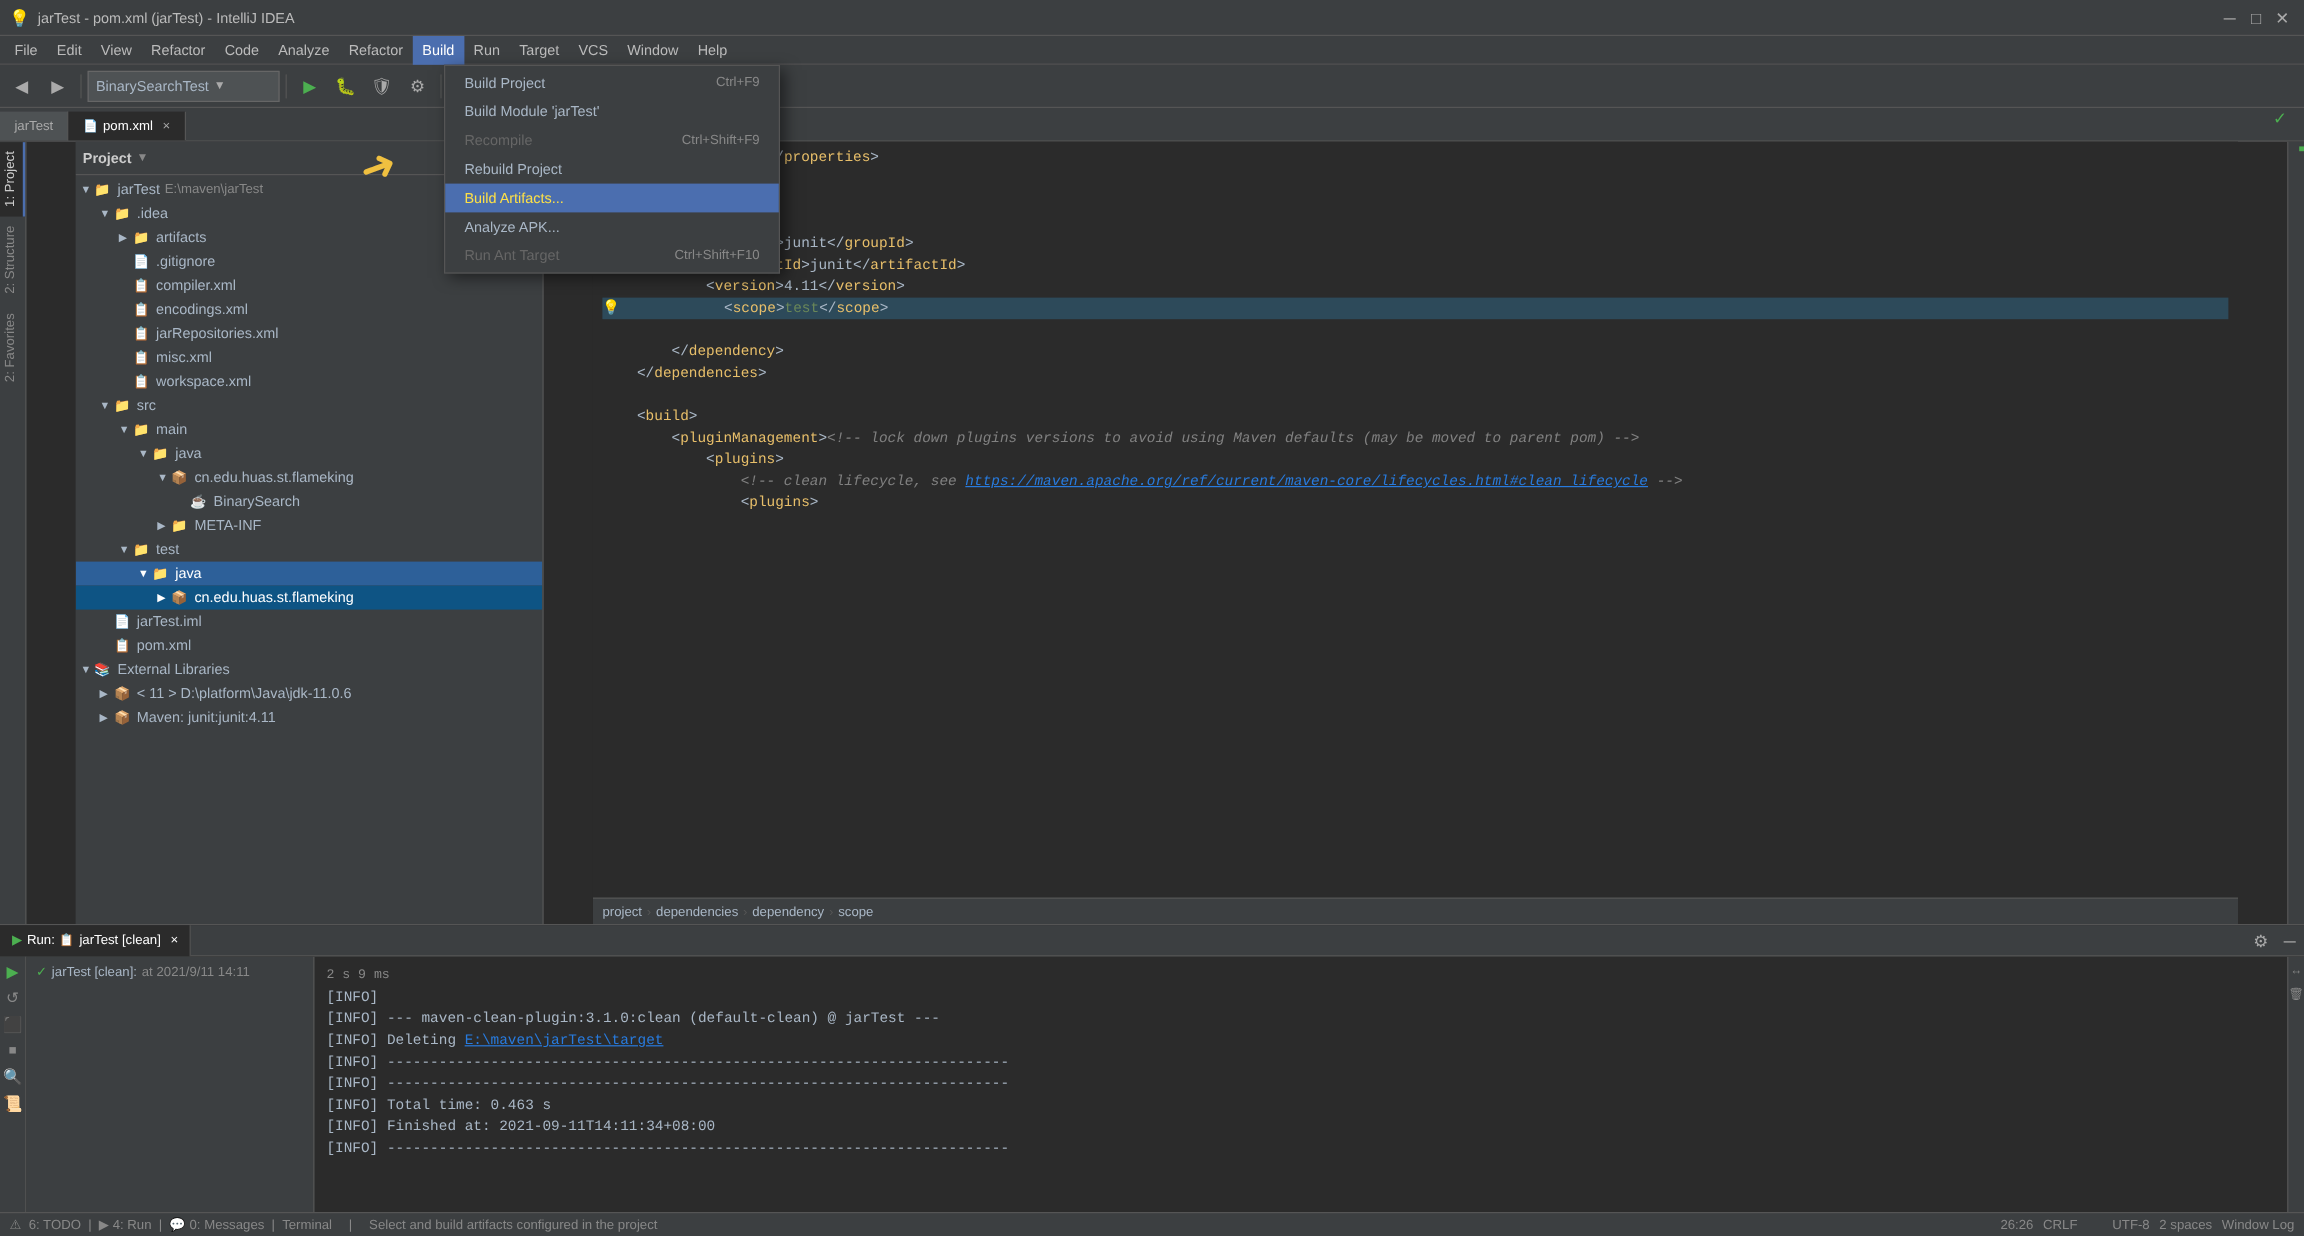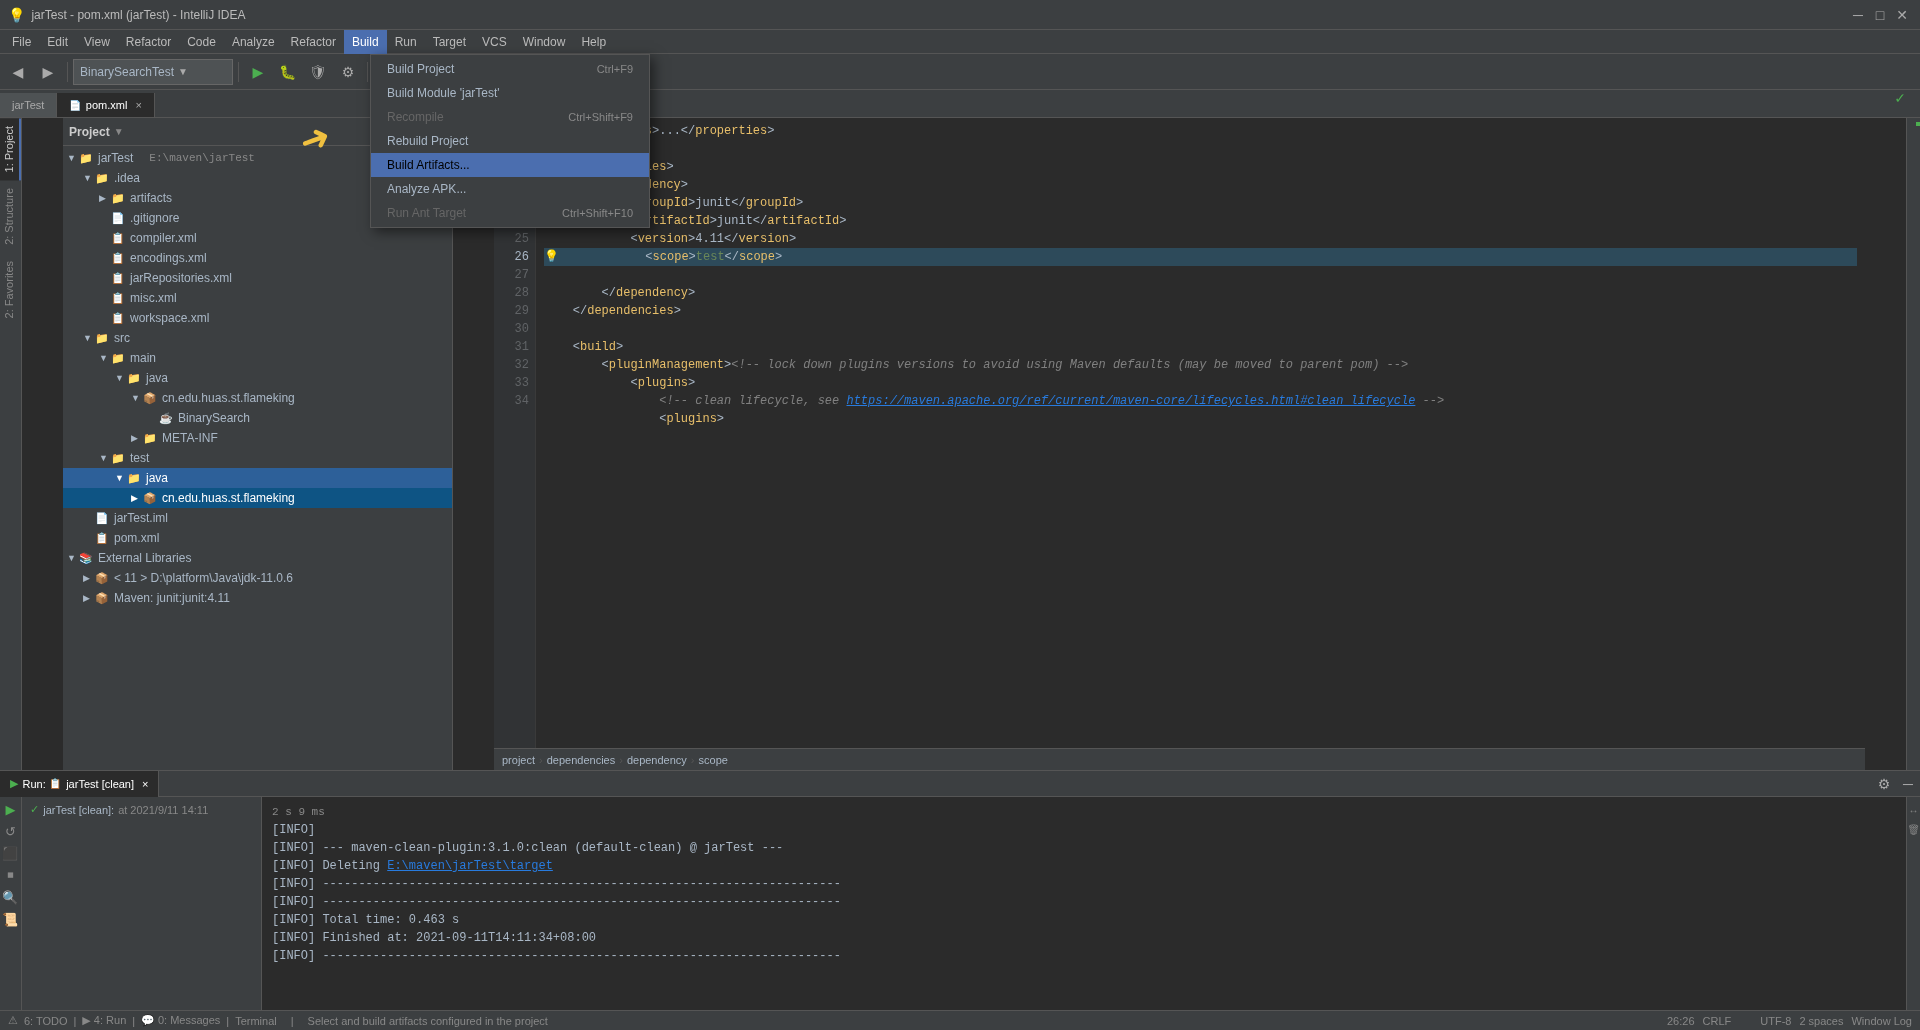--- a/index.html
+++ b/index.html
@@ -307,21 +307,21 @@
     }
     .build-menu-item {
       padding: 5px 16px;
       font-size: 12px;
       color: #a9b7c6;
       cursor: pointer;
       display: flex;
       justify-content: space-between;
       align-items: center;
     }
-    .build-menu-item.active { background: #4b6eaf; color: #000000; }
+    .build-menu-item.active { background: #4b6eaf; color: #fde047; }
     .build-menu-item.disabled { color: #666; cursor: default; }
     .menu-shortcut { color: #888; font-size: 11px; }
     .build-menu-item.active .menu-shortcut { color: #ccc; }
 
     
     #arrow-pointer {
       position: absolute;
       top: 118px;
       left: 300px;
       font-size: 36px;
@@ -465,21 +465,21 @@
         <button class="toolbar-btn" style="width:20px;height:20px;">⊟</button>
         <button class="toolbar-btn" style="width:20px;height:20px;">⚙</button>
       </div>
     </div>
     <div id="project-tree">
 
       <div class="tree-item">
         <span class="tree-arrow">▼</span>
         <span class="tree-icon" style="color:#c8a84b;">📁</span>
         <span>jarTest</span>
-        <span style="color:#888;margin-left:16px;font-size:11px;font-family:Liberation Mono, monospace;">E:\maven\jarTest</span>
+        <span style="color:#888;margin-left:4px;font-size:11px;">E:\maven\jarTest</span>
       </div>
 
       <div class="tree-item" style="padding-left:20px;">
         <span class="tree-arrow">▼</span>
         <span class="tree-icon" style="color:#a9b7c6;">📁</span>
         <span>.idea</span>
       </div>
 
       <div class="tree-item" style="padding-left:36px;">
         <span class="tree-arrow">▶</span>
@@ -602,38 +602,20 @@
       <div class="tree-item" style="padding-left:20px;">
         <span class="tree-arrow">▶</span>
         <span class="tree-icon" style="color:#287bde;">📦</span>
         <span>Maven: junit:junit:4.11</span>
       </div>
     </div>
   </div>
 
   <div id="editor-area">
     <div id="editor-content">
-      <div id="line-numbers">
-        <div>19</div>
-        <div>20</div>
-        <div>21</div>
-        <div>22</div>
-        <div>23</div>
-        <div>24</div>
-        <div>25</div>
-        <div style="color:#a9b7c6;">26</div>
-        <div>27</div>
-        <div>28</div>
-        <div>29</div>
-        <div>30</div>
-        <div>31</div>
-        <div>32</div>
-        <div>33</div>
-        <div>34</div>
-      </div>
       <div id="code-area"><span>    &lt;<span class="tag">properties</span>&gt;...&lt;/<span class="tag">properties</span>&gt;</span>
 
 <span>    &lt;<span class="tag">dependencies</span>&gt;</span>
 <span>        &lt;<span class="tag">dependency</span>&gt;</span>
 <span>            &lt;<span class="tag">groupId</span>&gt;junit&lt;/<span class="tag">groupId</span>&gt;</span>
 <span>            &lt;<span class="tag">artifactId</span>&gt;junit&lt;/<span class="tag">artifactId</span>&gt;</span>
 <span>            &lt;<span class="tag">version</span>&gt;4.11&lt;/<span class="tag">version</span>&gt;</span>
 <span class="highlight-line"><span style="color:#ffc66d;position:relative;">💡</span>            &lt;<span class="tag">scope</span>&gt;<span class="str">test</span>&lt;/<span class="tag">scope</span>&gt;</span>
 <span>        &lt;/<span class="tag">dependency</span>&gt;</span>
 <span>    &lt;/<span class="tag">dependencies</span>&gt;</span>

